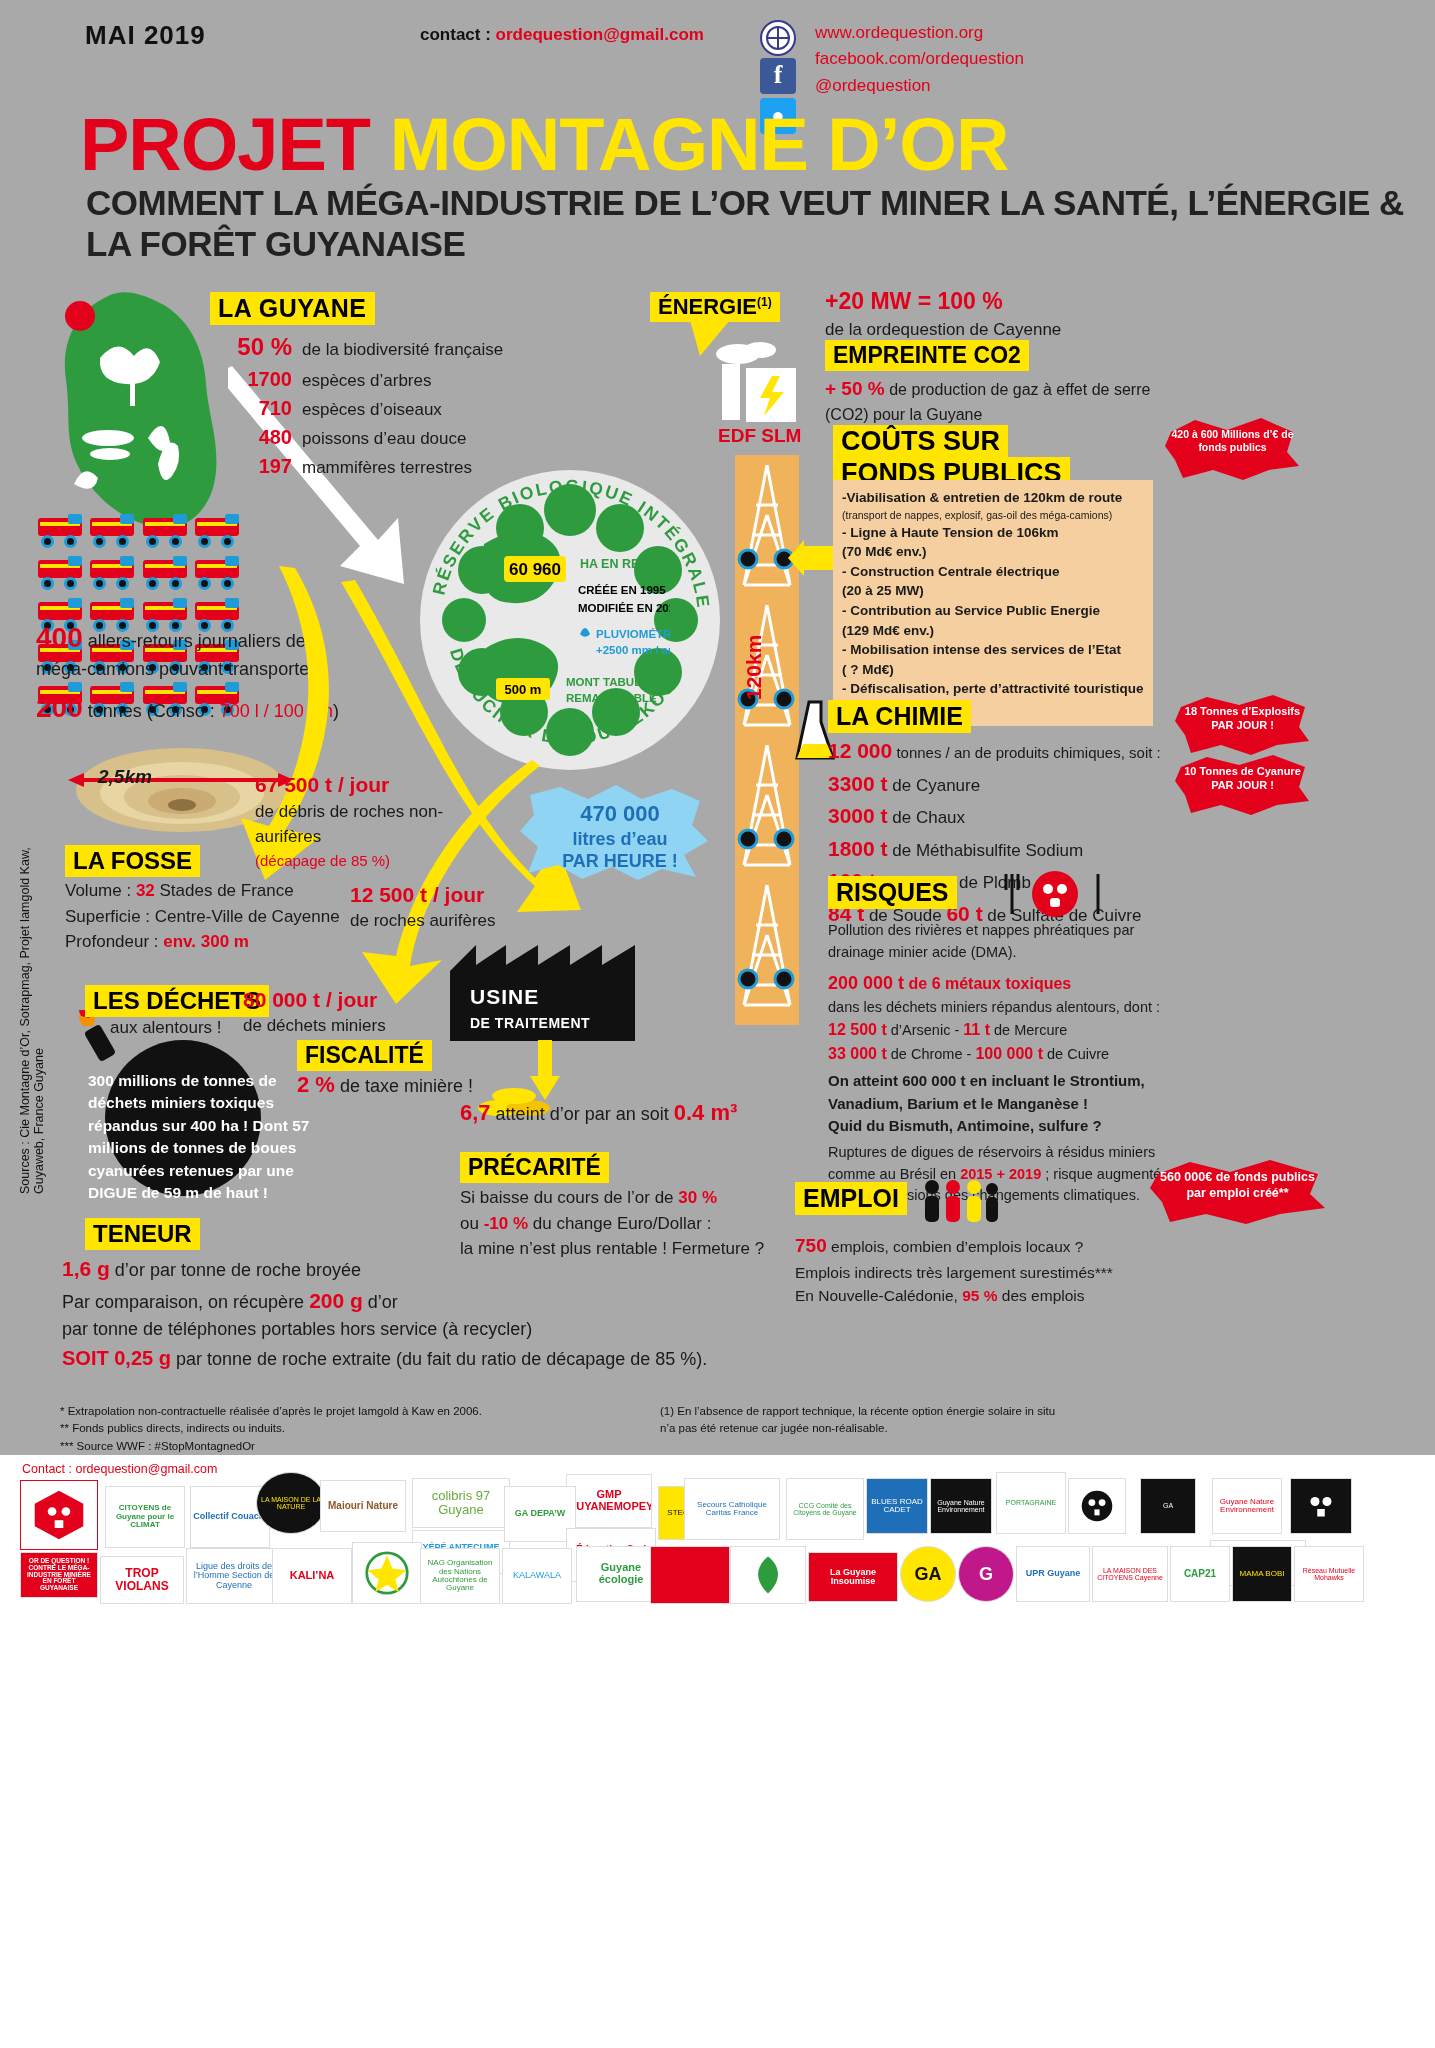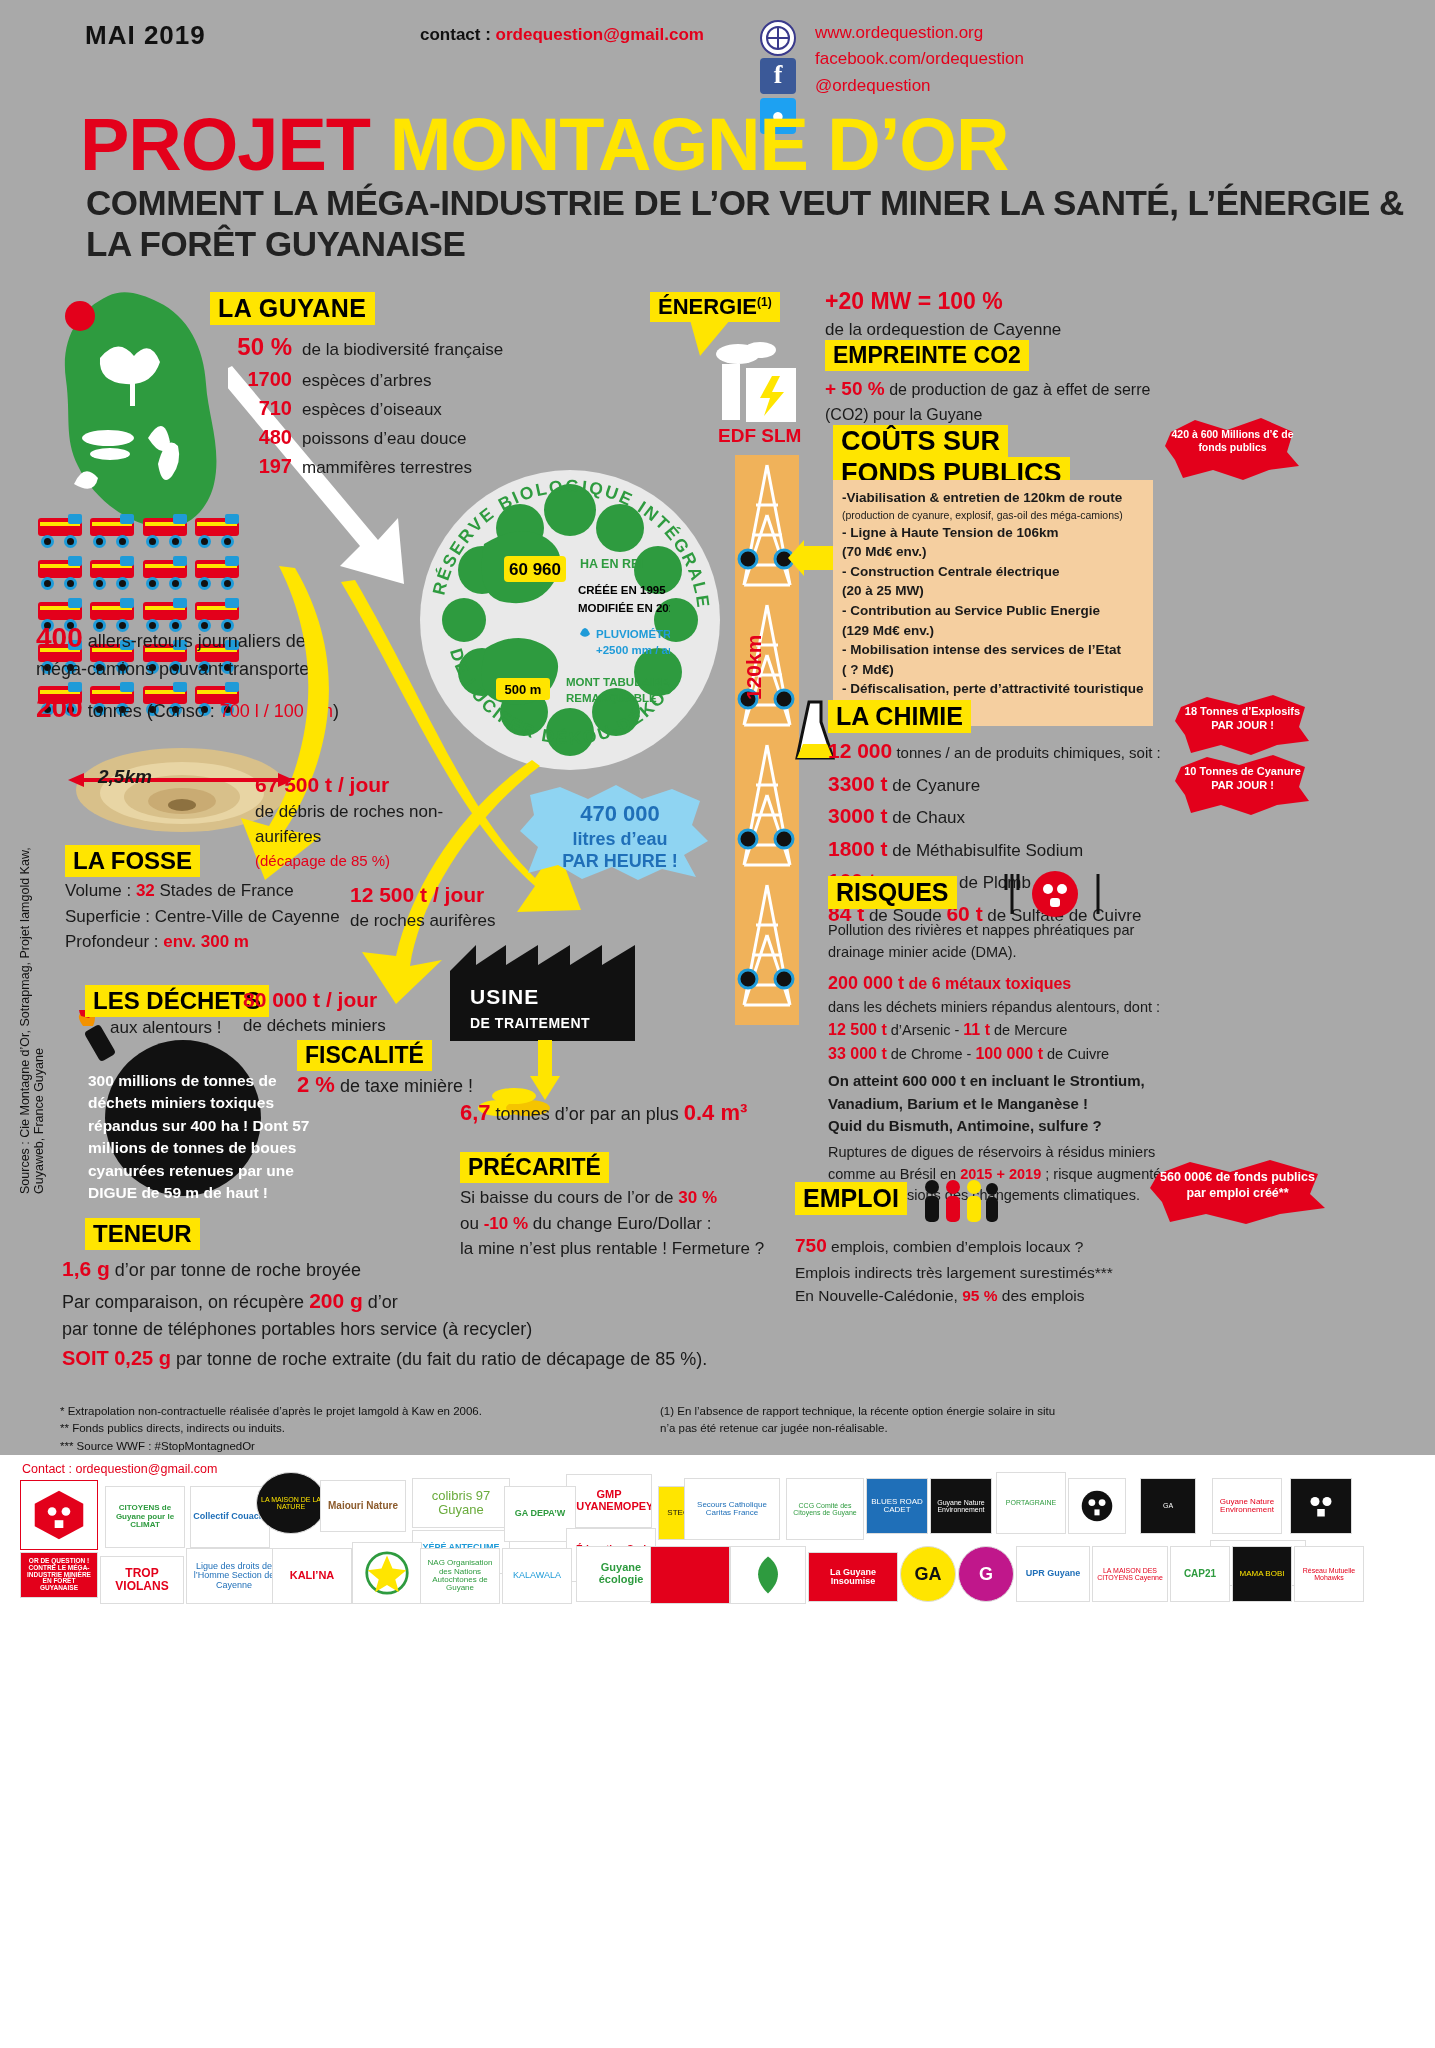--- a/index.html
+++ b/index.html
@@ -370,21 +370,21 @@
     <polygon points="8,0 22,0 22,36 30,36 15,60 0,36 8,36" fill="#ffe500"></polygon>
   </svg>
   <svg class="abs" style="left:470px;top:1078px;width:90px;height:40px" viewBox="0 0 90 40">
     <ellipse cx="30" cy="30" rx="22" ry="8" fill="#ffe500"></ellipse>
       <ellipse cx="58" cy="30" rx="22" ry="8" fill="#f5c400"></ellipse>
     <ellipse cx="44" cy="18" rx="22" ry="8" fill="#ffe500"></ellipse>
   </svg>
 
   <div class="abs fiscalite-title"><span class="yellowbox">FISCALITÉ</span></div>
   <div class="abs fiscalite-txt"><span class="big">2 %</span> <span>de taxe minière !</span></div>
-  <div class="abs or-txt"><span class="big">6,7</span> <span>tonnes d’or par an plus </span><span class="big">0.4 m³</span></div>
+  <div class="abs or-txt"><span class="big">6,7</span> <span>atteint d’or par an soit </span><span class="big">0.4 m³</span></div>
 
   <div class="abs precarite-title"><span class="yellowbox">PRÉCARITÉ</span></div>
   <div class="abs precarite-txt">
     <div><span>Si baisse du cours de l’or de </span><span class="r">30 %</span></div>
     <div><span>ou </span><span class="r">-10 %</span><span> du change Euro/Dollar :</span></div>
     <div>la mine n’est plus rentable ! Fermeture ?</div>
   </div>
 
   <div class="abs energie-title">
     <span class="yellowbox"><span>ÉNERGIE</span><sup style="font-size:12px">(1)</sup></span>
@@ -439,21 +439,21 @@
         <polygon points="6,14 30,2 62,12 96,0 128,14 122,34 134,48 104,52 78,62 48,52 18,60 10,42 0,28" fill="#e3001b"></polygon>
       </svg>
     <div style="position:absolute;left:0;top:10px;width:135px;text-align:center;color:#fff;font-weight:bold;font-size:10.5px;line-height:1.25">420 à 600 Millions d’€ de fonds publics</div>
   </div>
 
   <svg class="abs" style="left:788px;top:540px;width:50px;height:36px" viewBox="0 0 50 36">
       <polygon points="50,6 50,30 16,30 16,36 0,18 16,0 16,6" fill="#ffe500"></polygon>
     </svg>
 
   <div class="abs couts-box">
-    <div><b>-Viabilisation &amp; entretien de 120km de route</b><div class="tiny">(production de cyanure, explosif, gas-oil des méga-camions)</div></div>
+    <div><b>-Viabilisation &amp; entretien de 120km de route</b><div class="tiny">(transport de nappes, explosif, gas-oil des méga-camions)</div></div>
     <div><b>- Ligne à Haute Tension de 106km</b><div><b>(70 Md€ env.)</b></div></div>
     <div><b>- Construction Centrale électrique</b><div><b>(20 à 25 MW)</b></div></div>
     <div><b>- Contribution au Service Public Energie</b><div><b>(129 Md€ env.)</b></div></div>
     <div><b>- Mobilisation intense des services de l’Etat</b><div><b>( ? Md€)</b></div></div>
     <div><b>- Défiscalisation, perte d’attractivité touristique</b><div><b>( ? Md€)</b></div></div>
   </div>
 
   <div class="abs chimie-title"><span class="yellowbox">LA CHIMIE</span></div>
   <svg class="abs" style="left:795px;top:700px;width:40px;height:64px" viewBox="0 0 40 64">
     <path d="M14 2 L26 2 L26 22 L38 58 L2 58 Z" fill="#fff" stroke="#111" stroke-width="3"></path>

